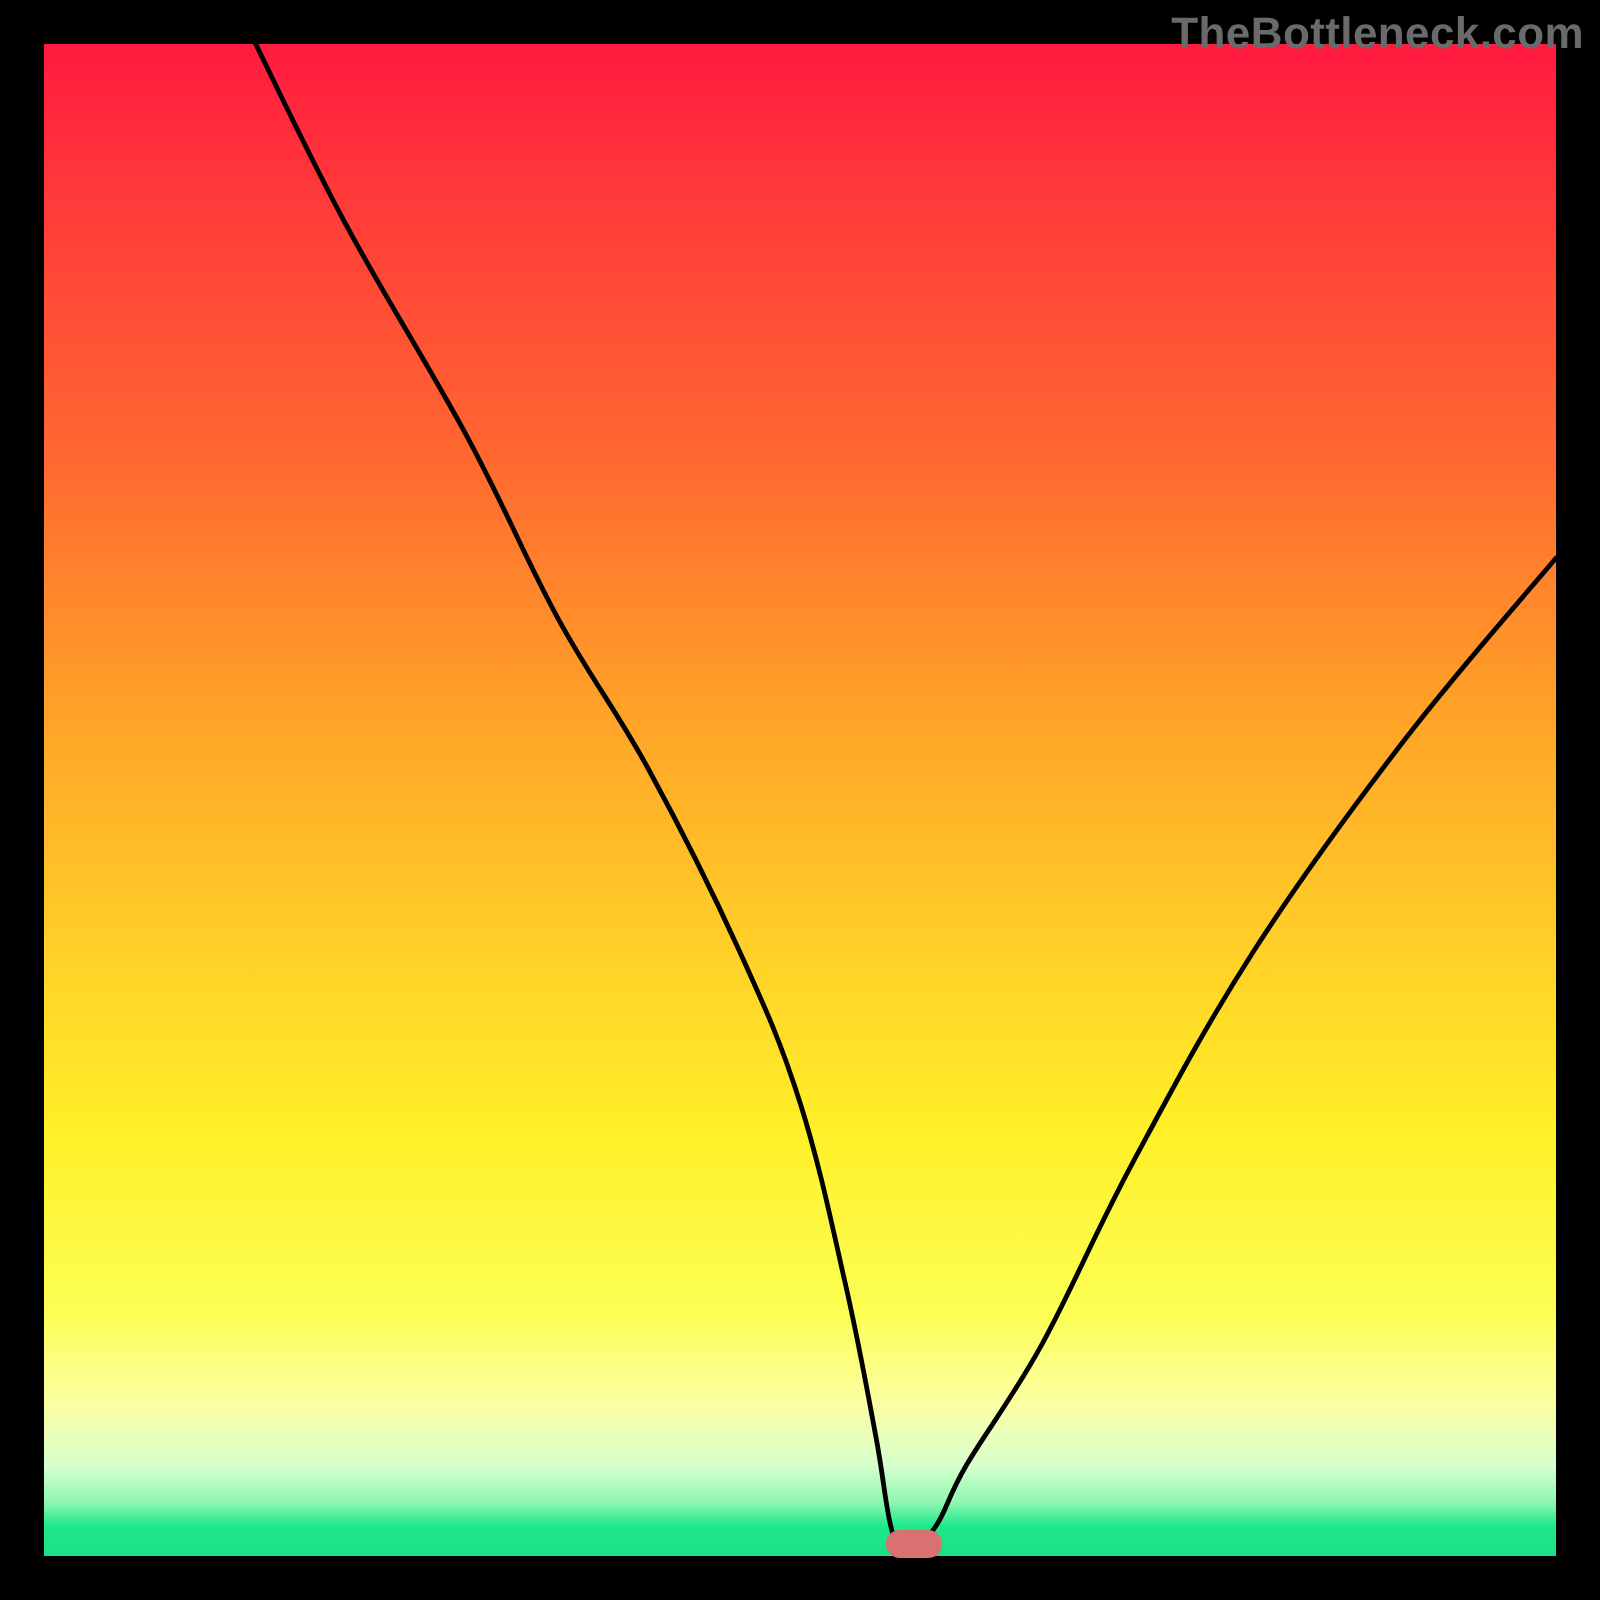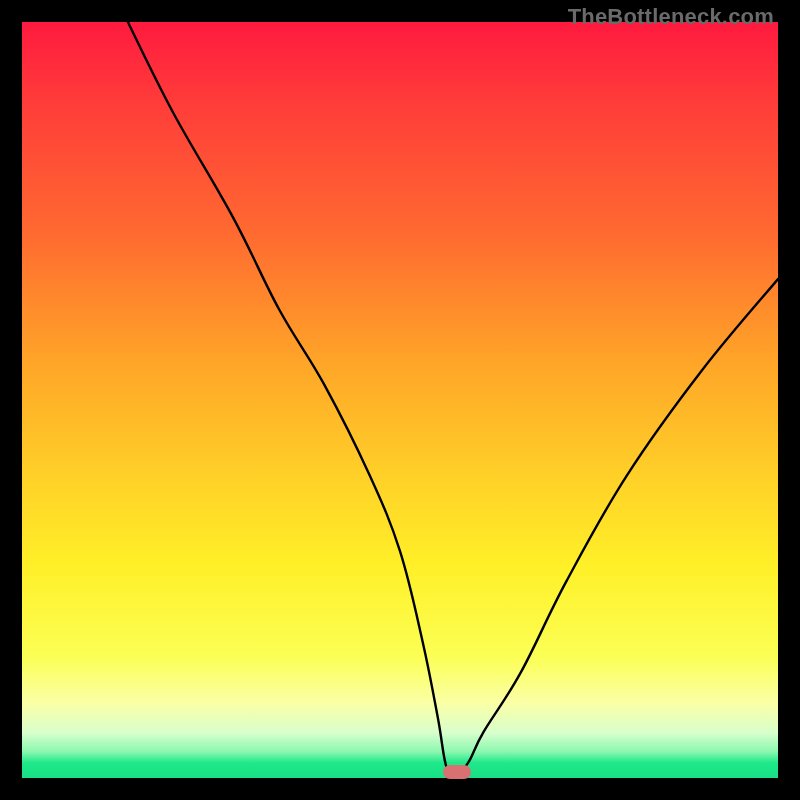--- a/index.html
+++ b/index.html
@@ -13,21 +13,21 @@
   }
   .frame {
     position: relative;
     width: 800px;
     height: 800px;
     background: #000;
   }
   .watermark {
     position: absolute;
     top: 4px;
-    right: 26px;
+    right: 8px;
     color: #6a6a6a;
     font-size: 22px;
     font-weight: 600;
     letter-spacing: 0.2px;
     z-index: 5;
   }
   .plot-area {
     position: absolute;
     left: 22px;
     top: 22px;

